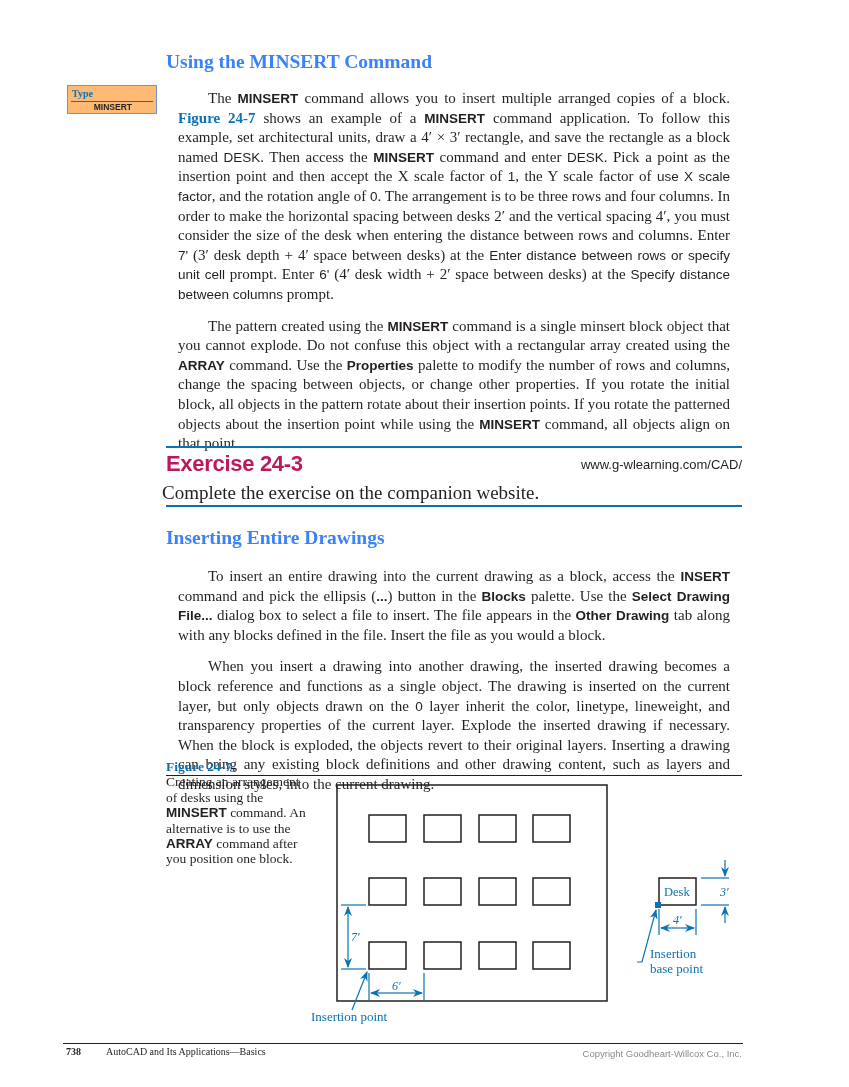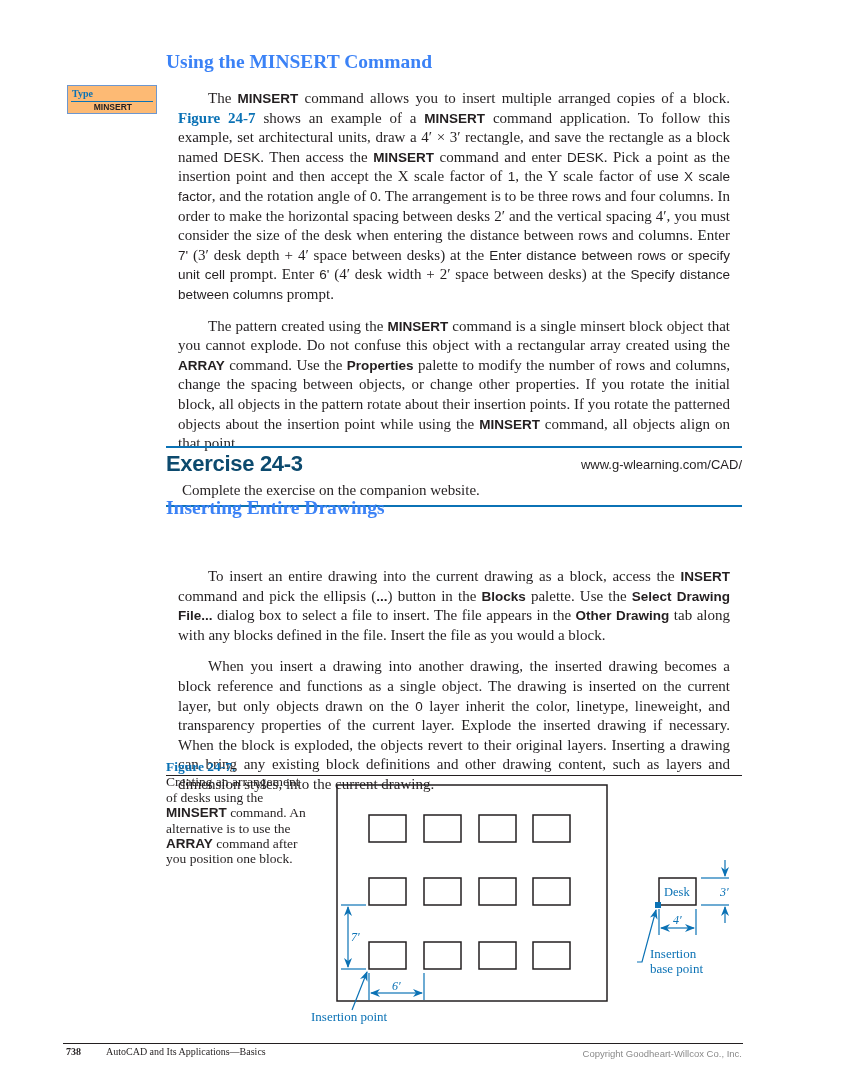--- a/index.html
+++ b/index.html
@@ -21,24 +21,24 @@
   .typebox { position: absolute; left: 67px; top: 85px; width: 90px; height: 29px;
              background: #fdba74; border: 1px solid #6d97cf; box-sizing: border-box; }
   .typebox .lbl { position: absolute; left: 4px; top: 2px; font-size: 10px; font-weight: bold;
                   color: #0b72b5; font-family: "Liberation Serif", serif; }
   .typebox .rule { position: absolute; left: 3px; right: 3px; top: 15px; height: 1px; background: #0b72b5; }
   .typebox .cmdname { position: absolute; right: 24px; top: 16px; font-size: 8.5px; font-weight: bold;
                       font-family: "Liberation Sans", sans-serif; color: #231f20; }
 
   .hr-blue { position: absolute; left: 166px; width: 576px; height: 2px; background: #0b72b5; }
   .ex-title { position: absolute; left: 166px; top: 451px; font-size: 22px; font-weight: bold;
-              color: #0c4a6e; font-family: "Liberation Sans", "DejaVu Sans", sans-serif; letter-spacing: -0.3px; text-align: right; }
+              color: #be185d; font-family: "Liberation Sans", "DejaVu Sans", sans-serif; letter-spacing: -0.3px; text-align: right; }
   .ex-url { position: absolute; right: 107px; top: 457px; font-size: 13px;
             font-family: "Liberation Sans", sans-serif; color: #231f20; }
-  .ex-text { position: absolute; left: 182px; top: 482px; font-size: 15px; }
+  .ex-text { position: absolute; left: 162px; top: 482px; font-size: 19px; }
 
   .hr-black { position: absolute; left: 166px; width: 576px; height: 1px; background: #231f20; }
   .cap { position: absolute; left: 166px; top: 759px; width: 140px; font-size: 13.5px; line-height: 15.4px; }
   .cap .fig { color: #0b72b5; font-weight: bold; }
 
   .footer { position: absolute; top: 1046px; font-size: 10px; }
   .footer-rule { position: absolute; left: 63px; top: 1043px; width: 680px; height: 1px; background: #231f20; }
 </style>
 </head>
 <body>
@@ -55,21 +55,21 @@
   <p><span>The </span><span class="cmd b">MINSERT</span><span> command allows you to insert multiple arranged copies of a block. </span><span class="blue b">Figure 24-7</span><span> shows an example of a </span><span class="cmd b">MINSERT</span><span> command application. To follow this example, set architectural units, draw a 4′ × 3′ rectangle, and save the rectangle as a block named </span><span class="cmd">DESK</span><span>. Then access the </span><span class="cmd b">MINSERT</span><span> command and enter </span><span class="cmd">DESK</span><span>. Pick a point as the insertion point and then accept the X scale factor of </span><span class="cmd">1</span><span>, the Y scale factor of </span><span class="cmd">use X scale factor</span><span>, and the rotation angle of </span><span class="cmd">0</span><span>. The arrangement is to be three rows and four columns. In order to make the horizontal spacing between desks 2′ and the vertical spacing 4′, you must consider the size of the desk when entering the distance between rows and columns. Enter </span><span class="cmd">7'</span><span> (3′ desk depth + 4′ space between desks) at the </span><span class="cmd">Enter distance between rows or specify unit cell</span><span> prompt. Enter </span><span class="cmd">6'</span><span> (4′ desk width + 2′ space between desks) at the </span><span class="cmd">Specify distance between columns</span><span> prompt.</span></p>
   <p><span>The pattern created using the </span><span class="cmd b">MINSERT</span><span> command is a single minsert block object that you cannot explode. Do not confuse this object with a rectangular array created using the </span><span class="cmd b">ARRAY</span><span> command. Use the </span><span class="cmd b">Properties</span><span> palette to modify the number of rows and columns, change the spacing between objects, or change other properties. If you rotate the initial block, all objects in the pattern rotate about their insertion points. If you rotate the patterned objects about the insertion point while using the </span><span class="cmd b">MINSERT</span><span> command, all objects align on that point.</span></p>
 </div>
 
 <div class="hr-blue" style="top:446px;"></div>
 <div class="ex-title">Exercise 24-3</div>
 <div class="ex-url">www.g-wlearning.com/CAD/</div>
 <div class="ex-text">Complete the exercise on the companion website.</div>
 <div class="hr-blue" style="top:505px;"></div>
 
-<div class="h2" style="top:497px;">Inserting Entire Drawings</div>
+<div class="h2" style="top:527px;">Inserting Entire Drawings</div>
 
 <div class="para" style="top:555px;">
   <p><span>To insert an entire drawing into the current drawing as a block, access the </span><span class="cmd b">INSERT</span><span> command and pick the ellipsis (</span><span class="cmd b">...</span><span>) button in the </span><span class="cmd b">Blocks</span><span> palette. Use the </span><span class="cmd b">Select Drawing File...</span><span> dialog box to select a file to insert. The file appears in the </span><span class="cmd b">Other Drawing</span><span> tab along with any blocks defined in the file. Insert the file as you would a block.</span></p>
   <p><span>When you insert a drawing into another drawing, the inserted drawing becomes a block reference and functions as a single object. The drawing is inserted on the current layer, but only objects drawn on the </span><span class="cmd">0</span><span> layer inherit the color, linetype, lineweight, and transparency properties of the current layer. Explode the inserted drawing if necessary. When the block is exploded, the objects revert to their original layers. Inserting a drawing can bring any existing block definitions and other drawing content, such as layers and dimension styles, into the current drawing.</span></p>
 </div>
 
 <div class="hr-black" style="top:775px;"></div>
 <div class="cap">
   <div class="fig">Figure 24-7.</div>
   <span>Creating an arrangement of desks using the </span><span class="cmd b">MINSERT</span><span> command. An alternative is to use the </span><span class="cmd b">ARRAY</span><span> command after you position one block.</span>

